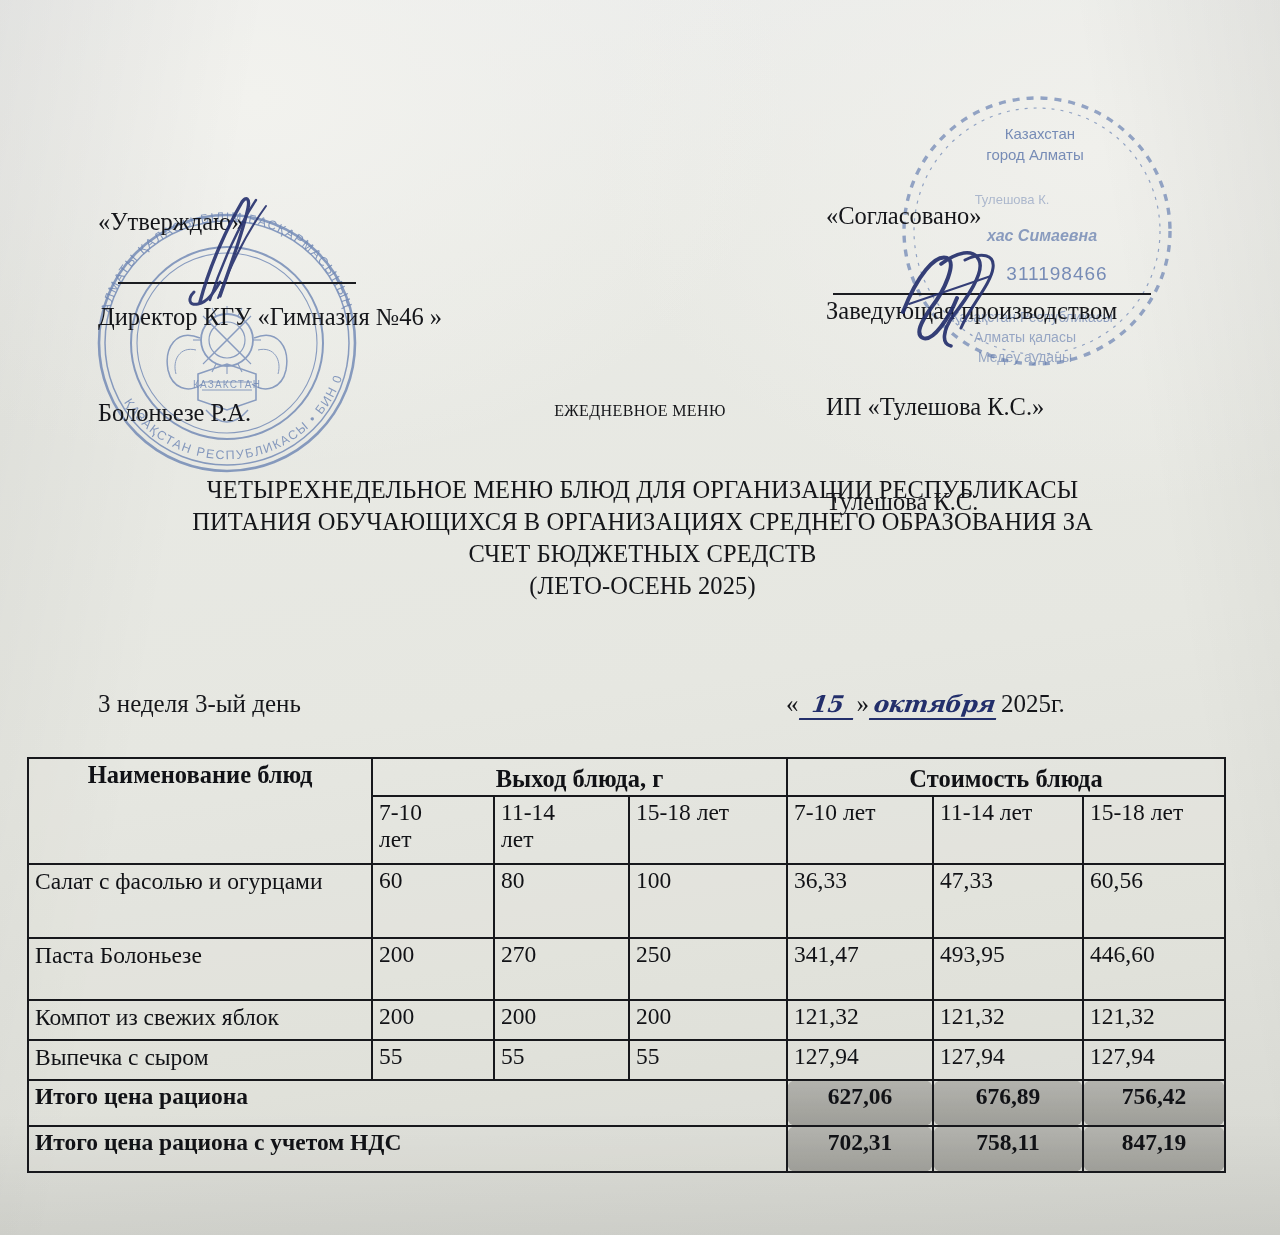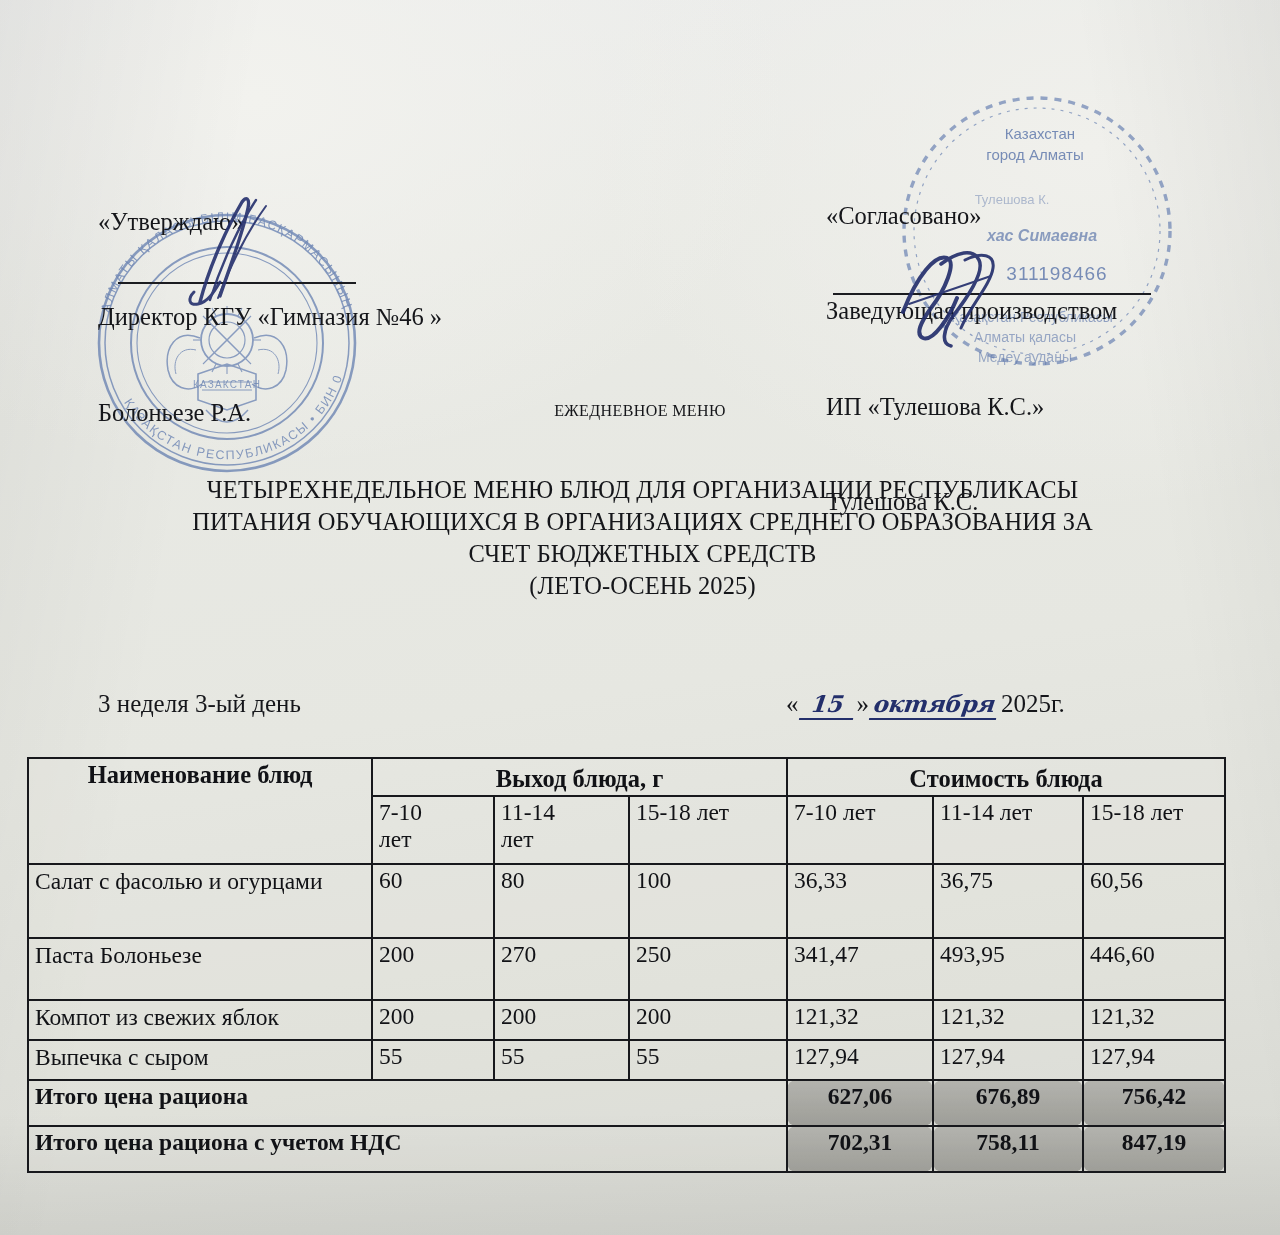--- a/index.html
+++ b/index.html
@@ -351,21 +351,21 @@
           <th class="agehead wide">15-18 лет</th>
         </tr>
       </thead>
       <tbody>
         <tr class="r-tall">
           <td class="dish">Салат с фасолью и огурцами</td>
           <td class="num">60</td>
           <td class="num">80</td>
           <td class="num">100</td>
           <td class="num">36,33</td>
-          <td class="num">36,75</td>
+          <td class="num">47,33</td>
           <td class="num">60,56</td>
         </tr>
         <tr class="r-mid">
           <td class="dish">Паста Болоньезе</td>
           <td class="num">200</td>
           <td class="num">270</td>
           <td class="num">250</td>
           <td class="num">341,47</td>
           <td class="num">493,95</td>
           <td class="num">446,60</td>

